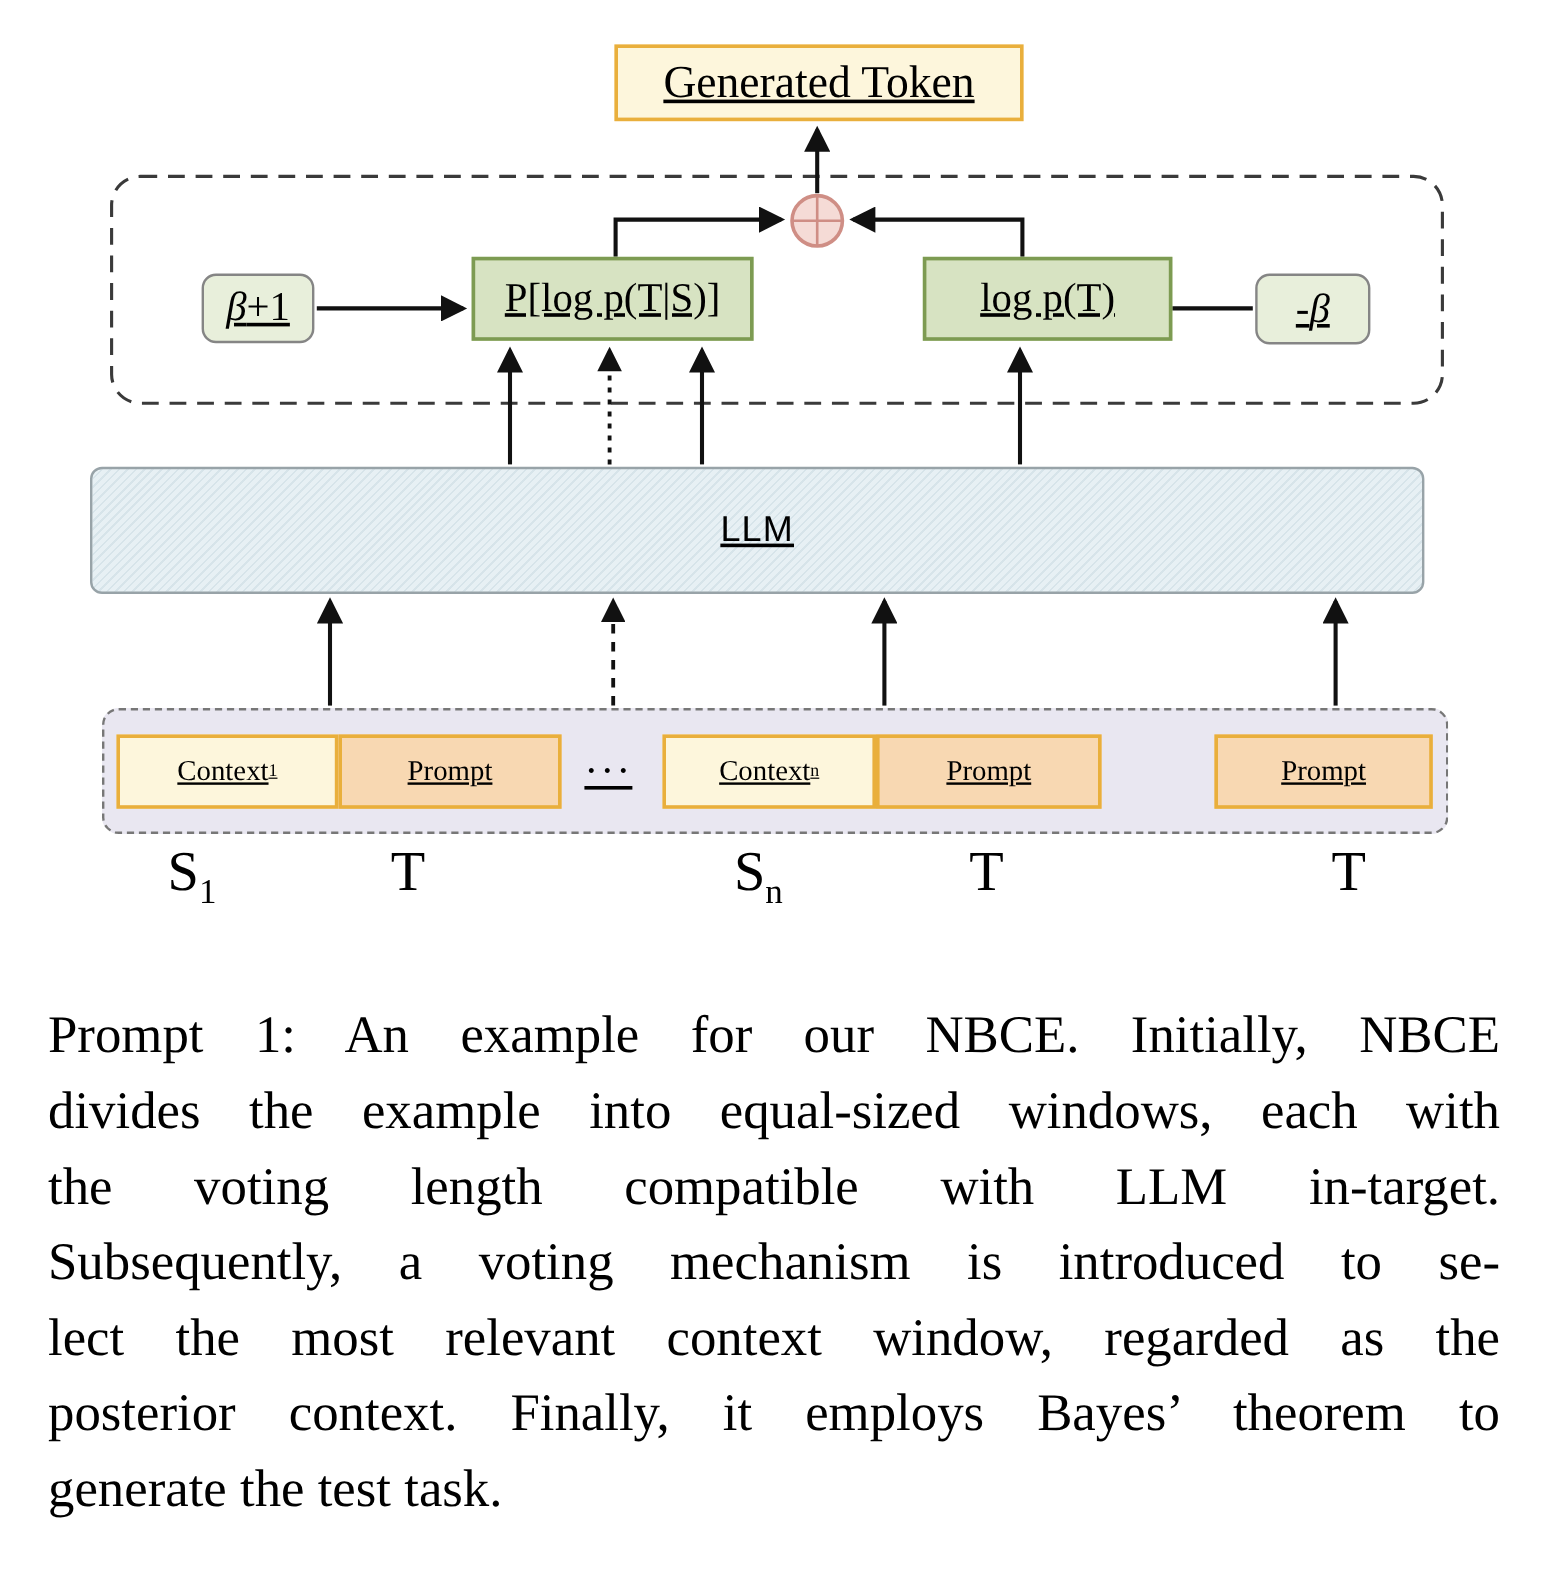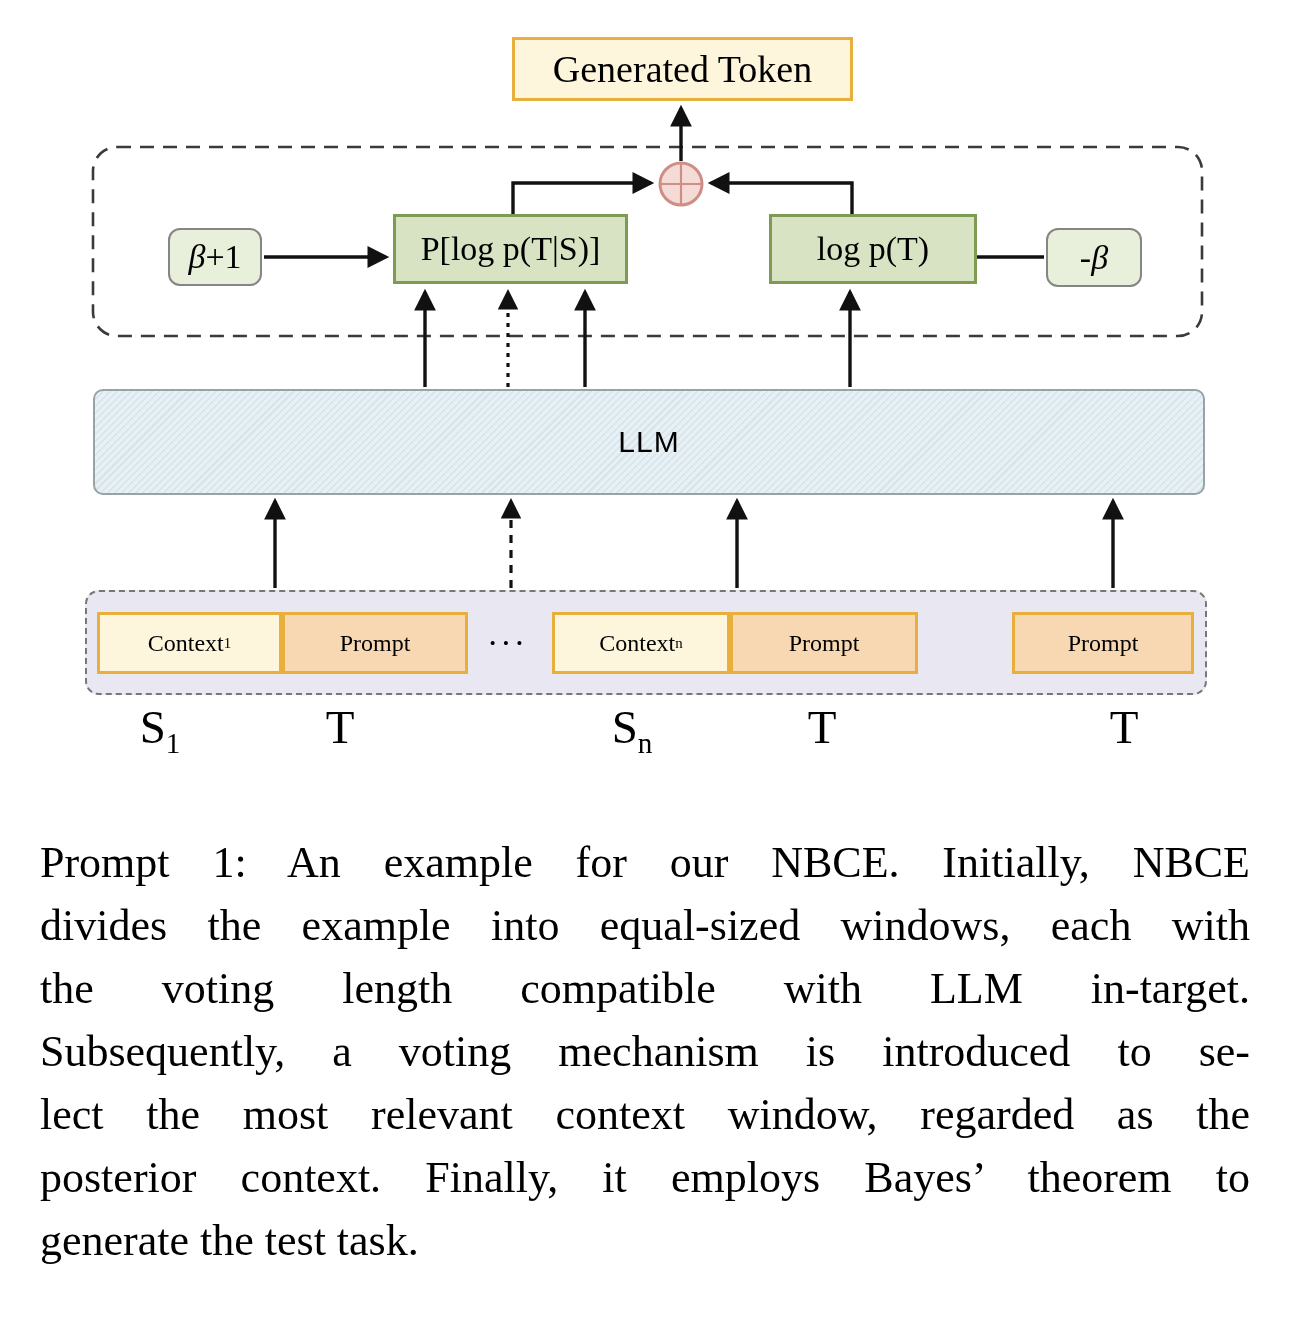--- a/index.html
+++ b/index.html
@@ -1,37 +1,37 @@
 <!DOCTYPE html>
 <html style="--yellow-fill: #fdf6dc; --yellow-border: #e9af3c; --orange-fill: #f8d8b2; --green-fill: #d7e3c2; --green-border: #7d9b52; --pill-fill: #e8efdb; --llm-fill: #e7f0f4; --container-fill: #e9e7f1; --oplus-fill: #f5dbd6; --oplus-stroke: #cf8e85; --arrow-color: #111111;"><head>
 <meta charset="utf-8">
 <style>
   html,body{margin:0;padding:0;background:#ffffff;}
   body{width:1292px;height:1320px;position:relative;font-family:"Liberation Serif",serif;color:#000;}
   .stage{position:absolute;left:0;top:0;width:1292px;height:800px;}
-  .box{position:absolute;display:flex;align-items:center;justify-content:center;box-sizing:border-box;text-align:center;}
+  .box{position:absolute;display:flex;align-items:center;justify-content:center;box-sizing:border-box;text-align:center;text-decoration:underline;}
 
   
   .token{left:512px;top:37px;width:341px;height:64px;
          background:var(--yellow-fill,#fdf6dc);border:3px solid var(--yellow-border,#e9af3c);
          font-size:38px;}
 
   
   .greenbox{background:var(--green-fill,#d7e3c2);border:3px solid var(--green-border,#7d9b52);font-size:34px;}
   .plog{left:393px;top:214px;width:235px;height:70px;}
   .logpt{left:769px;top:214px;width:208px;height:70px;}
 
   
   .pill{background:var(--pill-fill,#e8efdb);border:2px solid #858585;border-radius:12px;font-size:34px;}
   .beta1{left:168px;top:228px;width:94px;height:58px;}
   .nbeta{left:1046px;top:228px;width:96px;height:59px;}
   .it{font-style:italic;}
 
   
-  .llm{left:93px;top:389px;width:1112px;height:106px;border-radius:10px;
+  .llm{left:75px;top:389px;width:1112px;height:106px;border-radius:10px;
        border:2px solid #98a3a8;
        background:var(--llm-fill,#e7f0f4);
        background-image:repeating-linear-gradient(135deg,rgba(130,165,180,0.16) 0 1.5px,rgba(0,0,0,0) 1.5px 5px);
        font-family:"Liberation Sans",sans-serif;font-size:30px;letter-spacing:1px;}
 
   
   .windows{left:85px;top:590px;width:1122px;height:105px;border-radius:14px;
            border:2px dashed #777;background:var(--container-fill,#e9e7f1);}
   .wbox{font-size:24px;}
   .ctx{background:var(--yellow-fill,#fdf6dc);border:3px solid var(--yellow-border,#e9af3c);}

